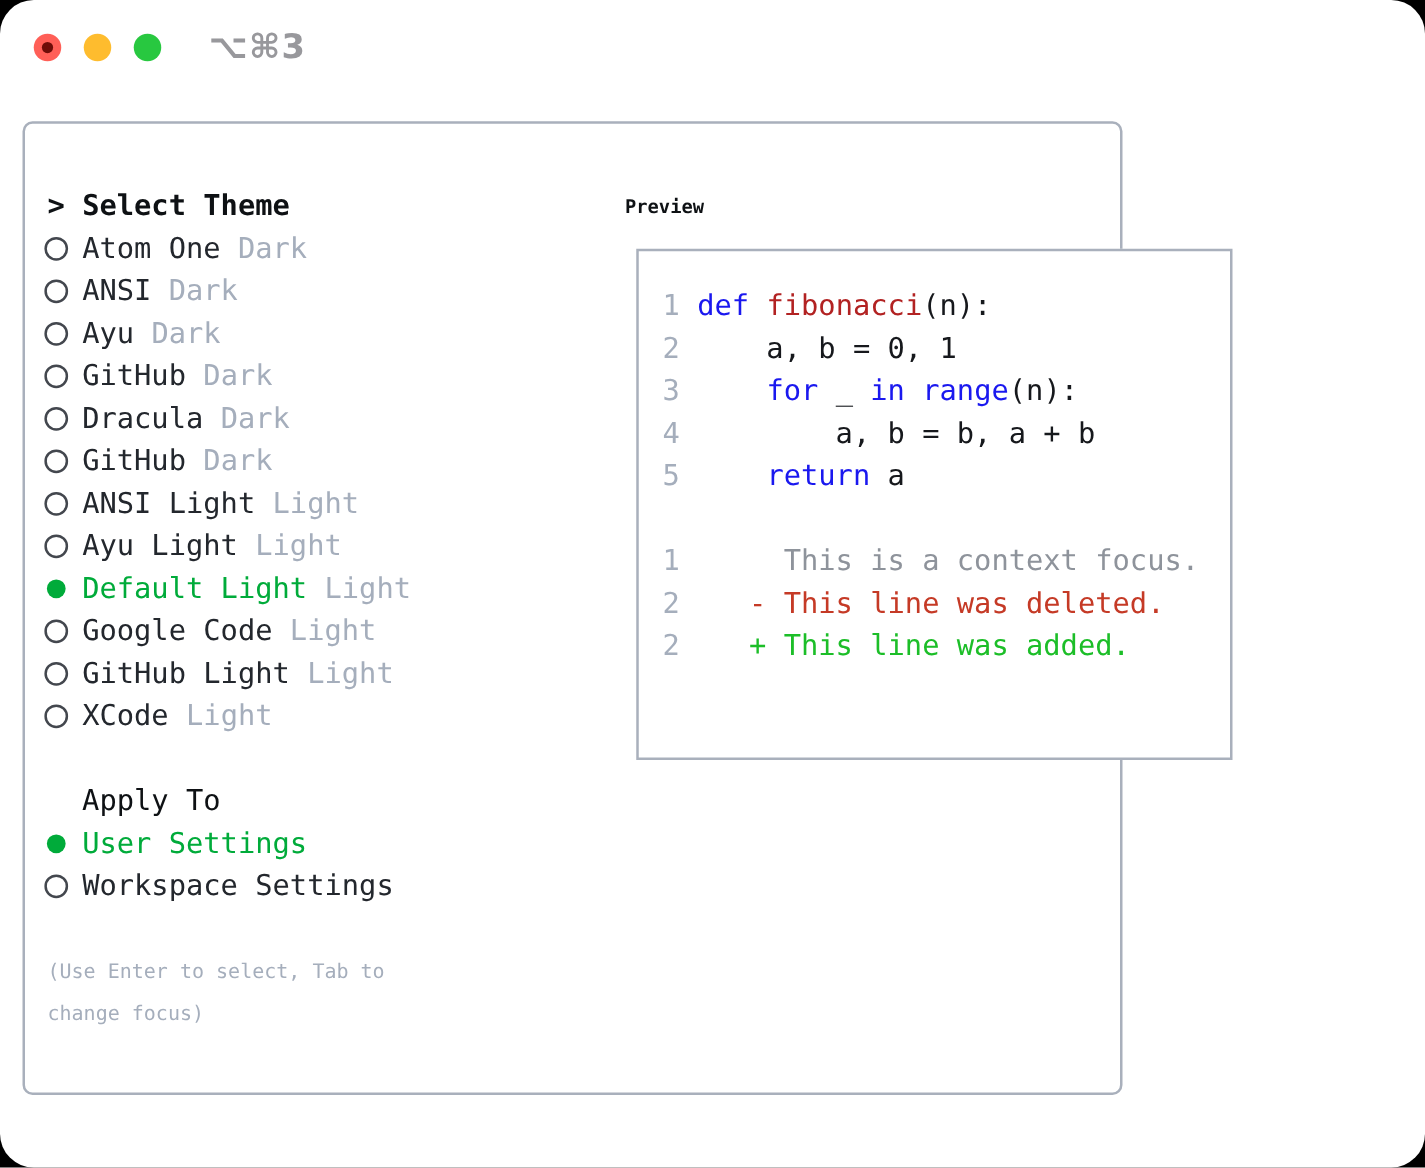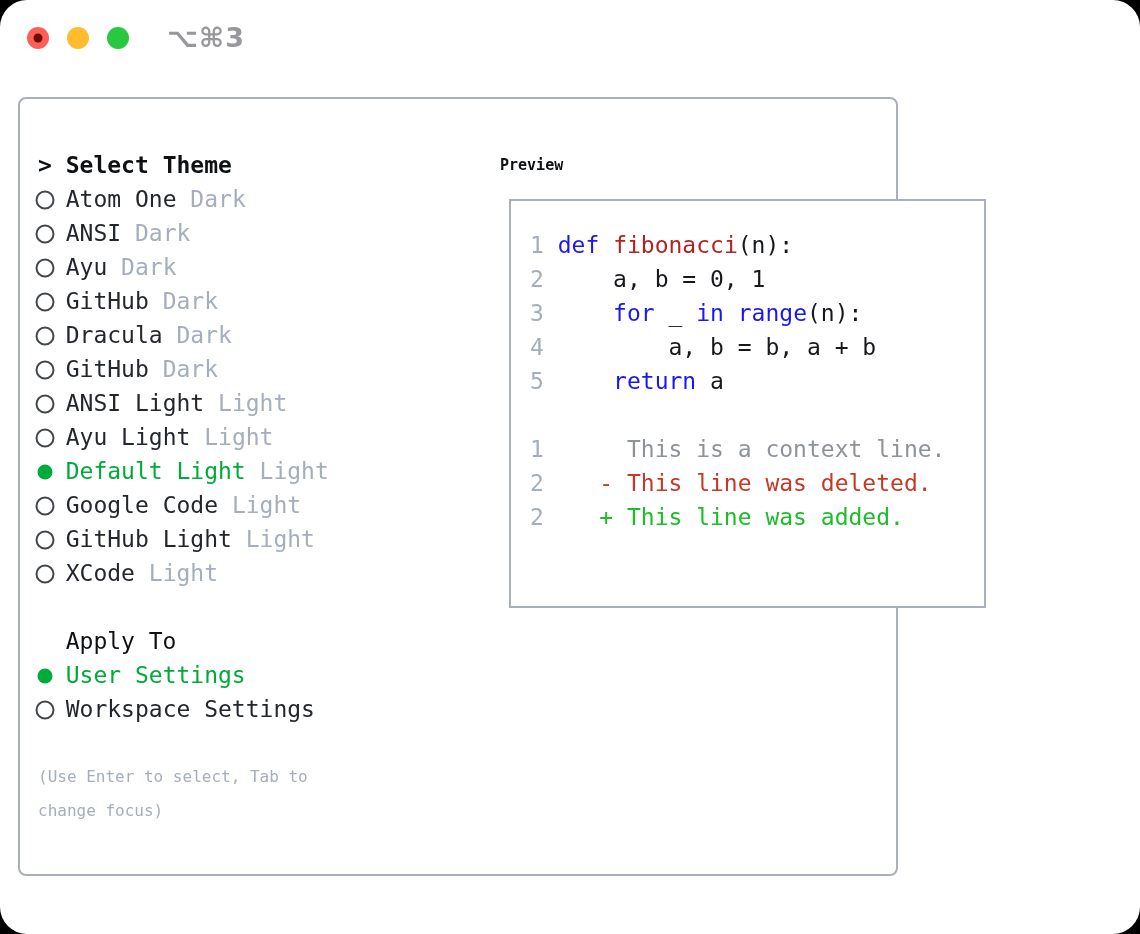--- a/index.html
+++ b/index.html
@@ -107,19 +107,19 @@
 
     <div class="preview-label">Preview</div>
     <div class="preview-box">
       <div class="code" id="code-block">
           <div class="code-line"><span class="tok-num">1</span><span class="tok-plain"> </span><span class="tok-kw">def</span><span class="tok-plain"> </span><span class="tok-fn">fibonacci</span><span class="tok-plain">(n):</span></div>
           <div class="code-line"><span class="tok-num">2</span><span class="tok-plain">     a, b = 0, 1</span></div>
           <div class="code-line"><span class="tok-num">3</span><span class="tok-plain">     </span><span class="tok-kw">for</span><span class="tok-plain"> _ </span><span class="tok-kw">in</span><span class="tok-plain"> </span><span class="tok-kw">range</span><span class="tok-plain">(n):</span></div>
           <div class="code-line"><span class="tok-num">4</span><span class="tok-plain">         a, b = b, a + b</span></div>
           <div class="code-line"><span class="tok-num">5</span><span class="tok-plain">     </span><span class="tok-kw">return</span><span class="tok-plain"> a</span></div>
           <div class="code-line"><span class="tok-num"></span></div>
-          <div class="code-line"><span class="tok-num">1</span><span class="tok-ctx">      This is a context line.</span></div>
+          <div class="code-line"><span class="tok-num">1</span><span class="tok-ctx">      This is a context focus.</span></div>
           <div class="code-line"><span class="tok-num">2</span><span class="tok-del">    - This line was deleted.</span></div>
           <div class="code-line"><span class="tok-num">2</span><span class="tok-add">    + This line was added.</span></div>
         </div>
     </div>
   </div>
 </div>
 
 </body></html>

